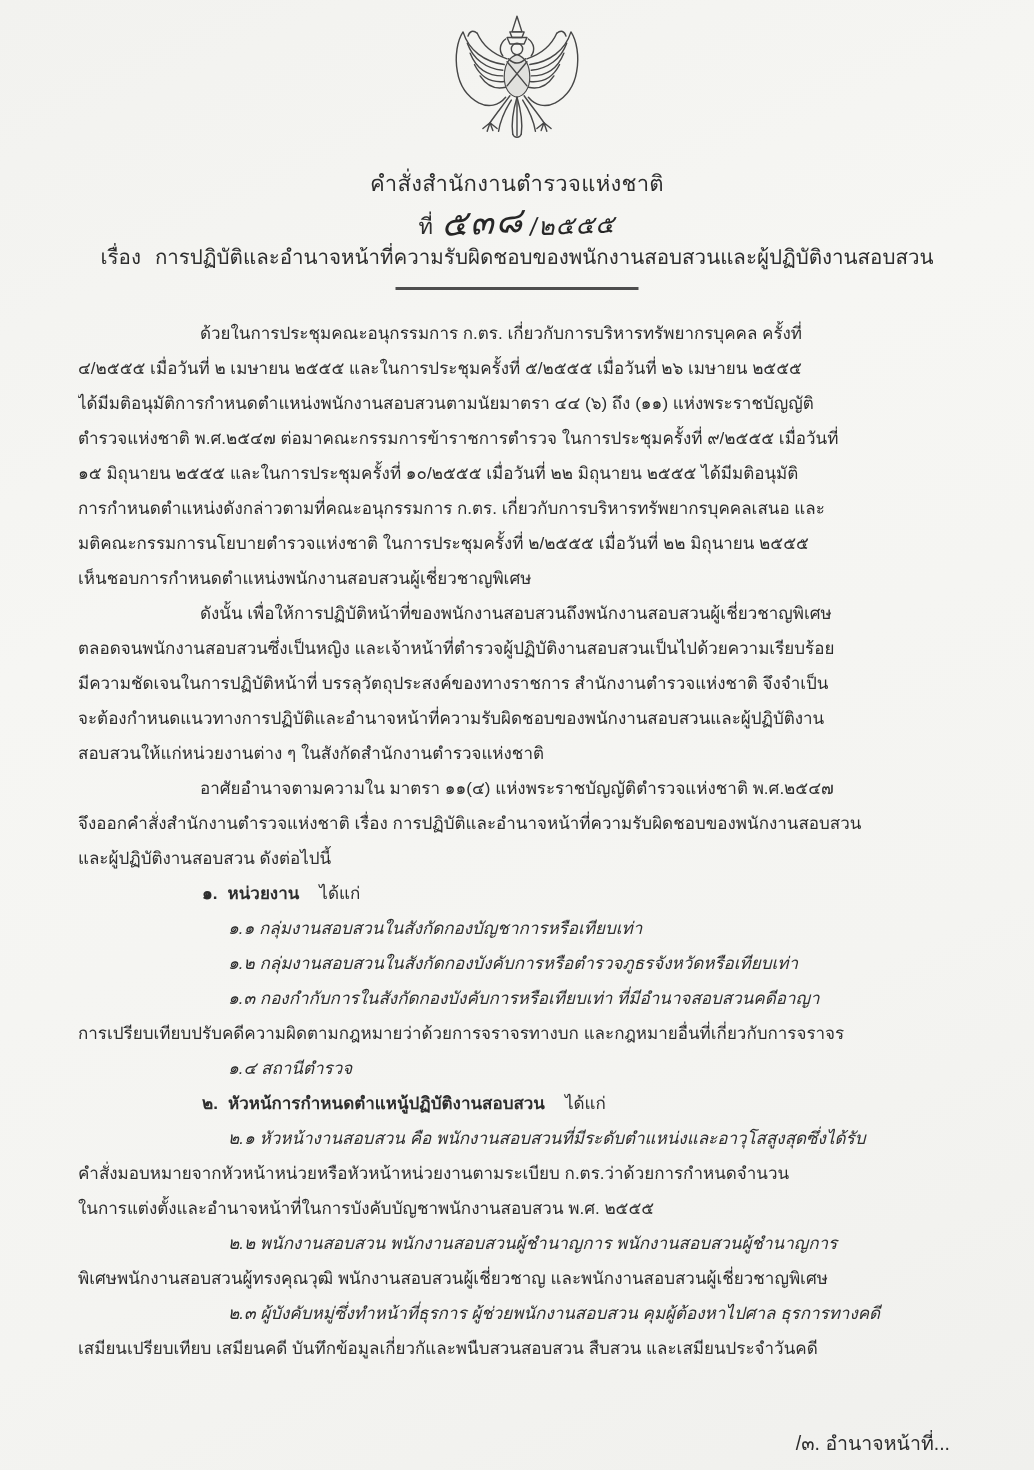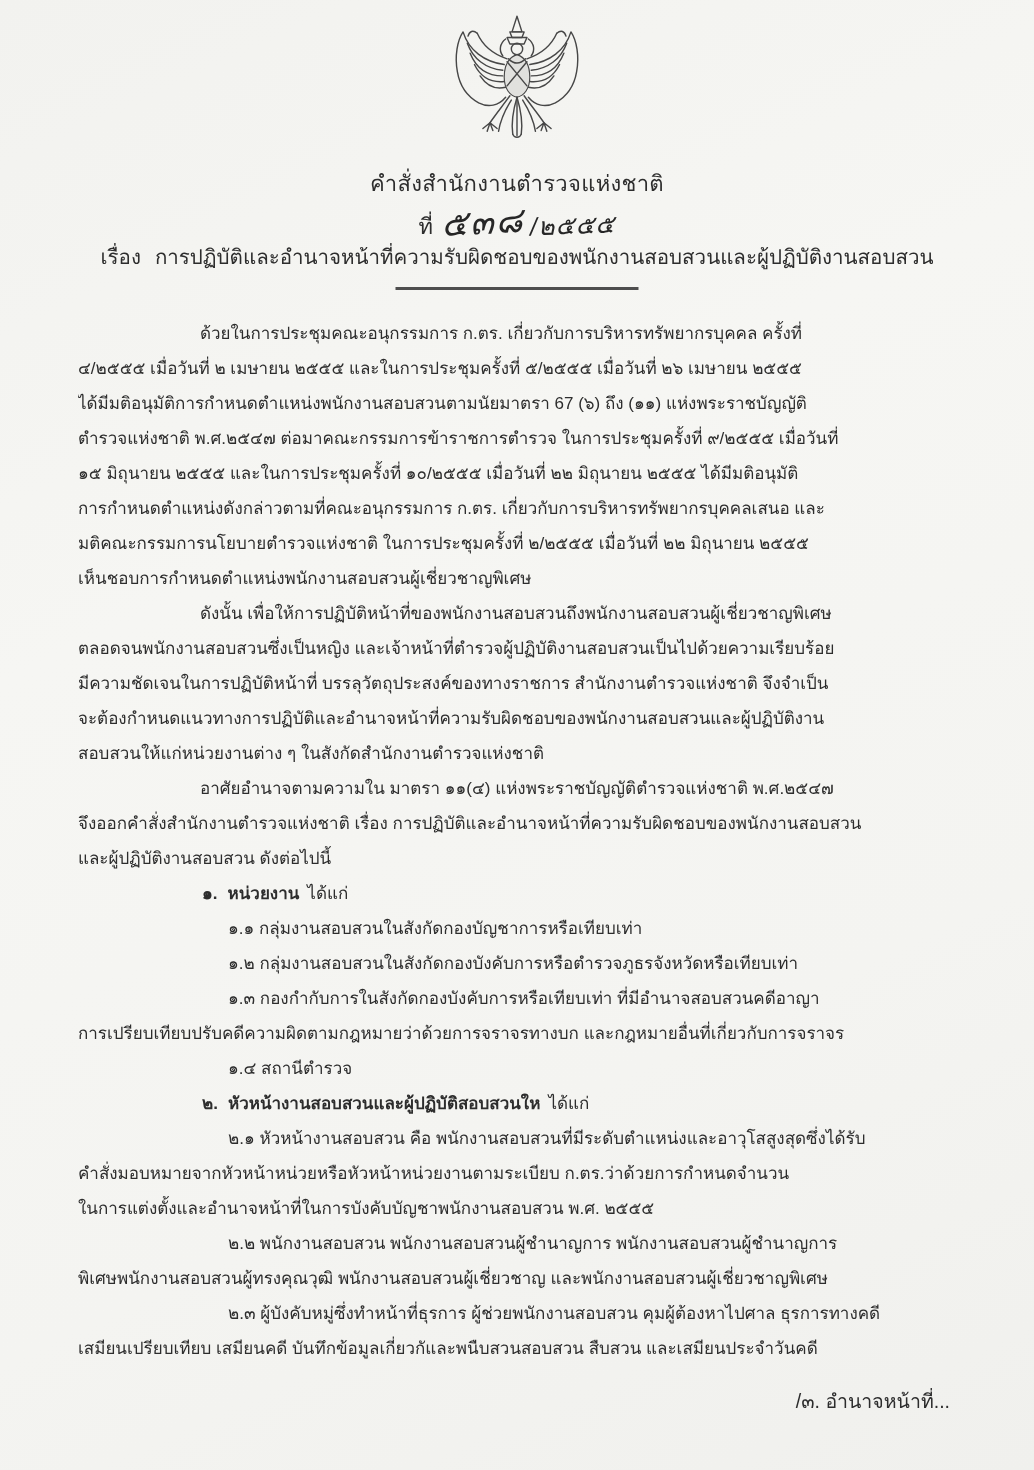--- a/index.html
+++ b/index.html
@@ -50,27 +50,27 @@
   
   .doc-body{
     position:absolute;top:316px;left:78px;width:886px;
     font-size:17px;
   }
   .line{
     height:35px;line-height:35px;white-space:nowrap;overflow:hidden;
   }
   .ind-p{padding-left:122px;}
   .ind-item{padding-left:124px;}
-  .ind-sub{padding-left:150px;}
+  .ind-sub{padding-left:150px;font-style:italic;}
   .bold{font-weight:bold;margin-top:27px;}
   .sec-num{margin-right:10px;font-weight:bold;}
-  .sec-suffix{margin-left:8px;font-weight:normal;}
+  .sec-suffix{margin-left:20px;font-weight:normal;}
   
   .footer-ref{
-    position:absolute;top:1386px;right:84px;
+    position:absolute;top:1428px;right:84px;
     font-size:19.5px;font-weight:500;margin-left:36px;
   }
   .g{stroke:#474747;stroke-width:2;fill:none;stroke-linecap:round;stroke-linejoin:round;}
   .gf{stroke:#474747;stroke-width:1.6;fill:#6b6b6b22;}
 </style>
 </head>
 <body>
 
 <div class="page">
 
@@ -127,21 +127,21 @@
   <div class="subject-line">
     <span class="subject-label">เรื่อง</span><span>การปฏิบัติและอำนาจหน้าที่ความรับผิดชอบของพนักงานสอบสวนและผู้ปฏิบัติงานสอบสวน</span>
   </div>
 
   <div class="head-rule"></div>
 
   <div class="doc-body">
 
     <div class="line ind-p">ด้วยในการประชุมคณะอนุกรรมการ ก.ตร. เกี่ยวกับการบริหารทรัพยากรบุคคล ครั้งที่</div>
     <div class="line">๔/๒๕๕๕ เมื่อวันที่ ๒ เมษายน ๒๕๕๕ และในการประชุมครั้งที่ ๕/๒๕๕๕ เมื่อวันที่ ๒๖ เมษายน ๒๕๕๕</div>
-    <div class="line">ได้มีมติอนุมัติการกำหนดตำแหน่งพนักงานสอบสวนตามนัยมาตรา 67 (๖) ถึง (๑๑) แห่งพระราชบัญญัติ</div>
+    <div class="line">ได้มีมติอนุมัติการกำหนดตำแหน่งพนักงานสอบสวนตามนัยมาตรา ๔๔ (๖) ถึง (๑๑) แห่งพระราชบัญญัติ</div>
     <div class="line">ตำรวจแห่งชาติ พ.ศ.๒๕๔๗ ต่อมาคณะกรรมการข้าราชการตำรวจ ในการประชุมครั้งที่ ๙/๒๕๕๕ เมื่อวันที่</div>
     <div class="line">๑๕ มิถุนายน ๒๕๕๕  และในการประชุมครั้งที่ ๑๐/๒๕๕๕  เมื่อวันที่ ๒๒ มิถุนายน ๒๕๕๕  ได้มีมติอนุมัติ</div>
     <div class="line">การกำหนดตำแหน่งดังกล่าวตามที่คณะอนุกรรมการ ก.ตร. เกี่ยวกับการบริหารทรัพยากรบุคคลเสนอ และ</div>
     <div class="line">มติคณะกรรมการนโยบายตำรวจแห่งชาติ ในการประชุมครั้งที่ ๒/๒๕๕๕ เมื่อวันที่ ๒๒ มิถุนายน ๒๕๕๕</div>
     <div class="line">เห็นชอบการกำหนดตำแหน่งพนักงานสอบสวนผู้เชี่ยวชาญพิเศษ</div>
 
     <div class="line ind-p">ดังนั้น เพื่อให้การปฏิบัติหน้าที่ของพนักงานสอบสวนถึงพนักงานสอบสวนผู้เชี่ยวชาญพิเศษ</div>
     <div class="line">ตลอดจนพนักงานสอบสวนซึ่งเป็นหญิง และเจ้าหน้าที่ตำรวจผู้ปฏิบัติงานสอบสวนเป็นไปด้วยความเรียบร้อย</div>
     <div class="line">มีความชัดเจนในการปฏิบัติหน้าที่ บรรลุวัตถุประสงค์ของทางราชการ สำนักงานตำรวจแห่งชาติ จึงจำเป็น</div>
     <div class="line">จะต้องกำหนดแนวทางการปฏิบัติและอำนาจหน้าที่ความรับผิดชอบของพนักงานสอบสวนและผู้ปฏิบัติงาน</div>
@@ -154,21 +154,21 @@
     <div class="line ind-item">
       <span class="sec-num">๑.</span><span class="bold">หน่วยงาน</span><span class="sec-suffix">ได้แก่</span>
     </div>
     <div class="line ind-sub">๑.๑  กลุ่มงานสอบสวนในสังกัดกองบัญชาการหรือเทียบเท่า</div>
     <div class="line ind-sub">๑.๒  กลุ่มงานสอบสวนในสังกัดกองบังคับการหรือตำรวจภูธรจังหวัดหรือเทียบเท่า</div>
     <div class="line ind-sub">๑.๓  กองกำกับการในสังกัดกองบังคับการหรือเทียบเท่า ที่มีอำนาจสอบสวนคดีอาญา</div>
     <div class="line">การเปรียบเทียบปรับคดีความผิดตามกฎหมายว่าด้วยการจราจรทางบก และกฎหมายอื่นที่เกี่ยวกับการจราจร</div>
     <div class="line ind-sub">๑.๔  สถานีตำรวจ</div>
 
     <div class="line ind-item">
-      <span class="sec-num">๒.</span><span class="bold">หัวหน้างานสอบสวนและผู้ปฏิบัติสอบสวนให</span><span class="sec-suffix">ได้แก่</span>
+      <span class="sec-num">๒.</span><span class="bold">หัวหน้การกำหนดตำแหนู้ปฏิบัติงานสอบสวน</span><span class="sec-suffix">ได้แก่</span>
     </div>
     <div class="line ind-sub">๒.๑  หัวหน้างานสอบสวน คือ พนักงานสอบสวนที่มีระดับตำแหน่งและอาวุโสสูงสุดซึ่งได้รับ</div>
     <div class="line">คำสั่งมอบหมายจากหัวหน้าหน่วยหรือหัวหน้าหน่วยงานตามระเบียบ ก.ตร.ว่าด้วยการกำหนดจำนวน</div>
     <div class="line">ในการแต่งตั้งและอำนาจหน้าที่ในการบังคับบัญชาพนักงานสอบสวน พ.ศ. ๒๕๕๕</div>
     <div class="line ind-sub">๒.๒  พนักงานสอบสวน พนักงานสอบสวนผู้ชำนาญการ  พนักงานสอบสวนผู้ชำนาญการ</div>
     <div class="line">พิเศษพนักงานสอบสวนผู้ทรงคุณวุฒิ พนักงานสอบสวนผู้เชี่ยวชาญ และพนักงานสอบสวนผู้เชี่ยวชาญพิเศษ</div>
     <div class="line ind-sub">๒.๓  ผู้บังคับหมู่ซึ่งทำหน้าที่ธุรการ ผู้ช่วยพนักงานสอบสวน คุมผู้ต้องหาไปศาล ธุรการทางคดี</div>
     <div class="line">เสมียนเปรียบเทียบ เสมียนคดี บันทึกข้อมูลเกี่ยวกัและพนืบสวนสอบสวน  สืบสวน และเสมียนประจำวันคดี</div>
   </div>
 

